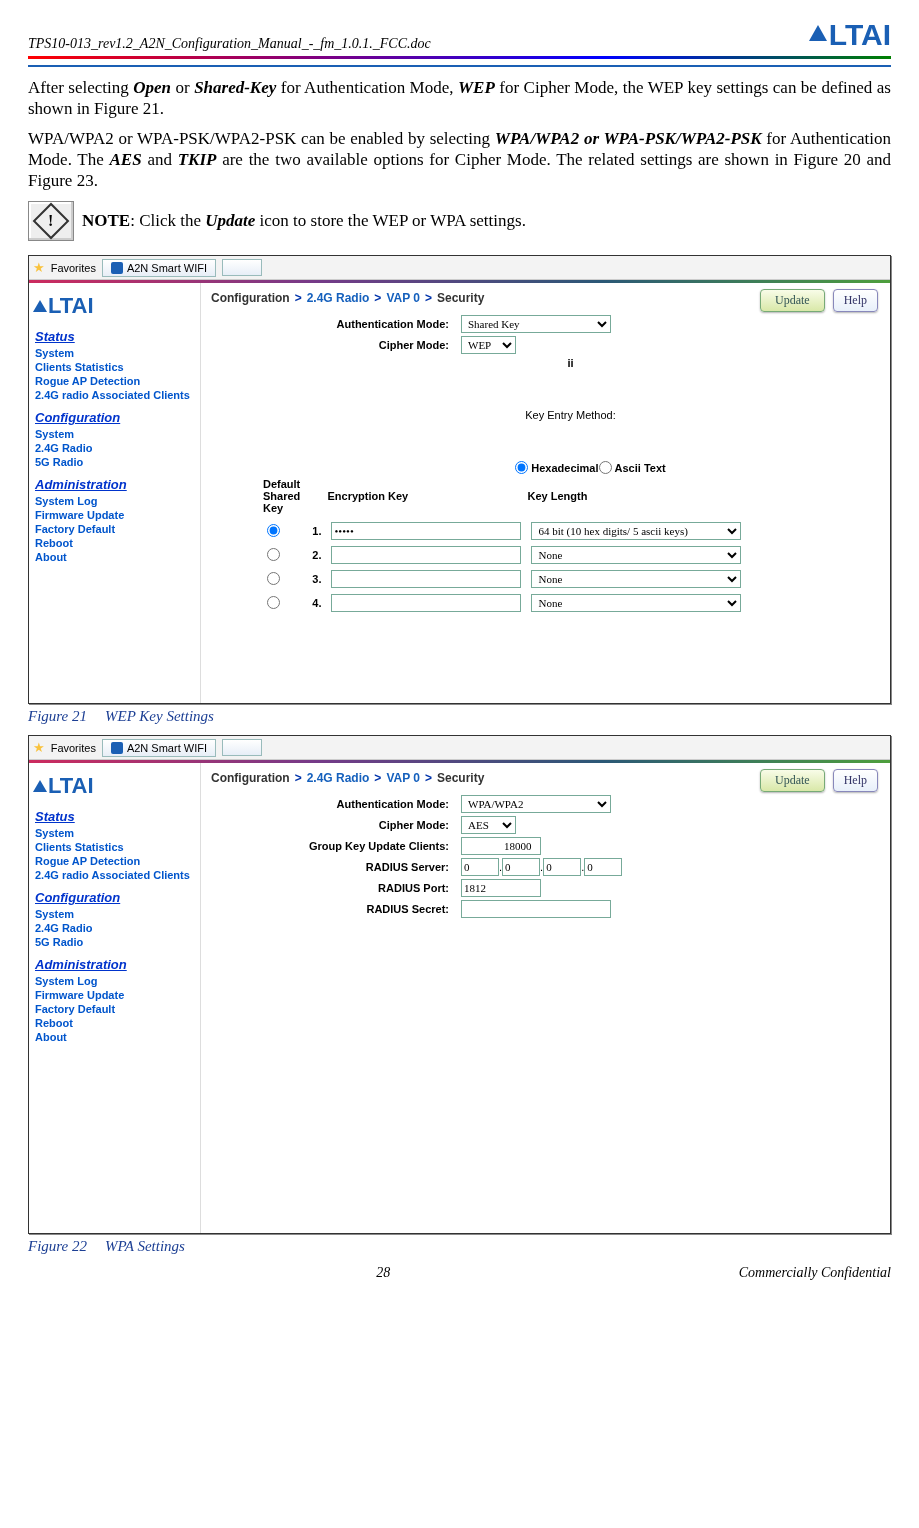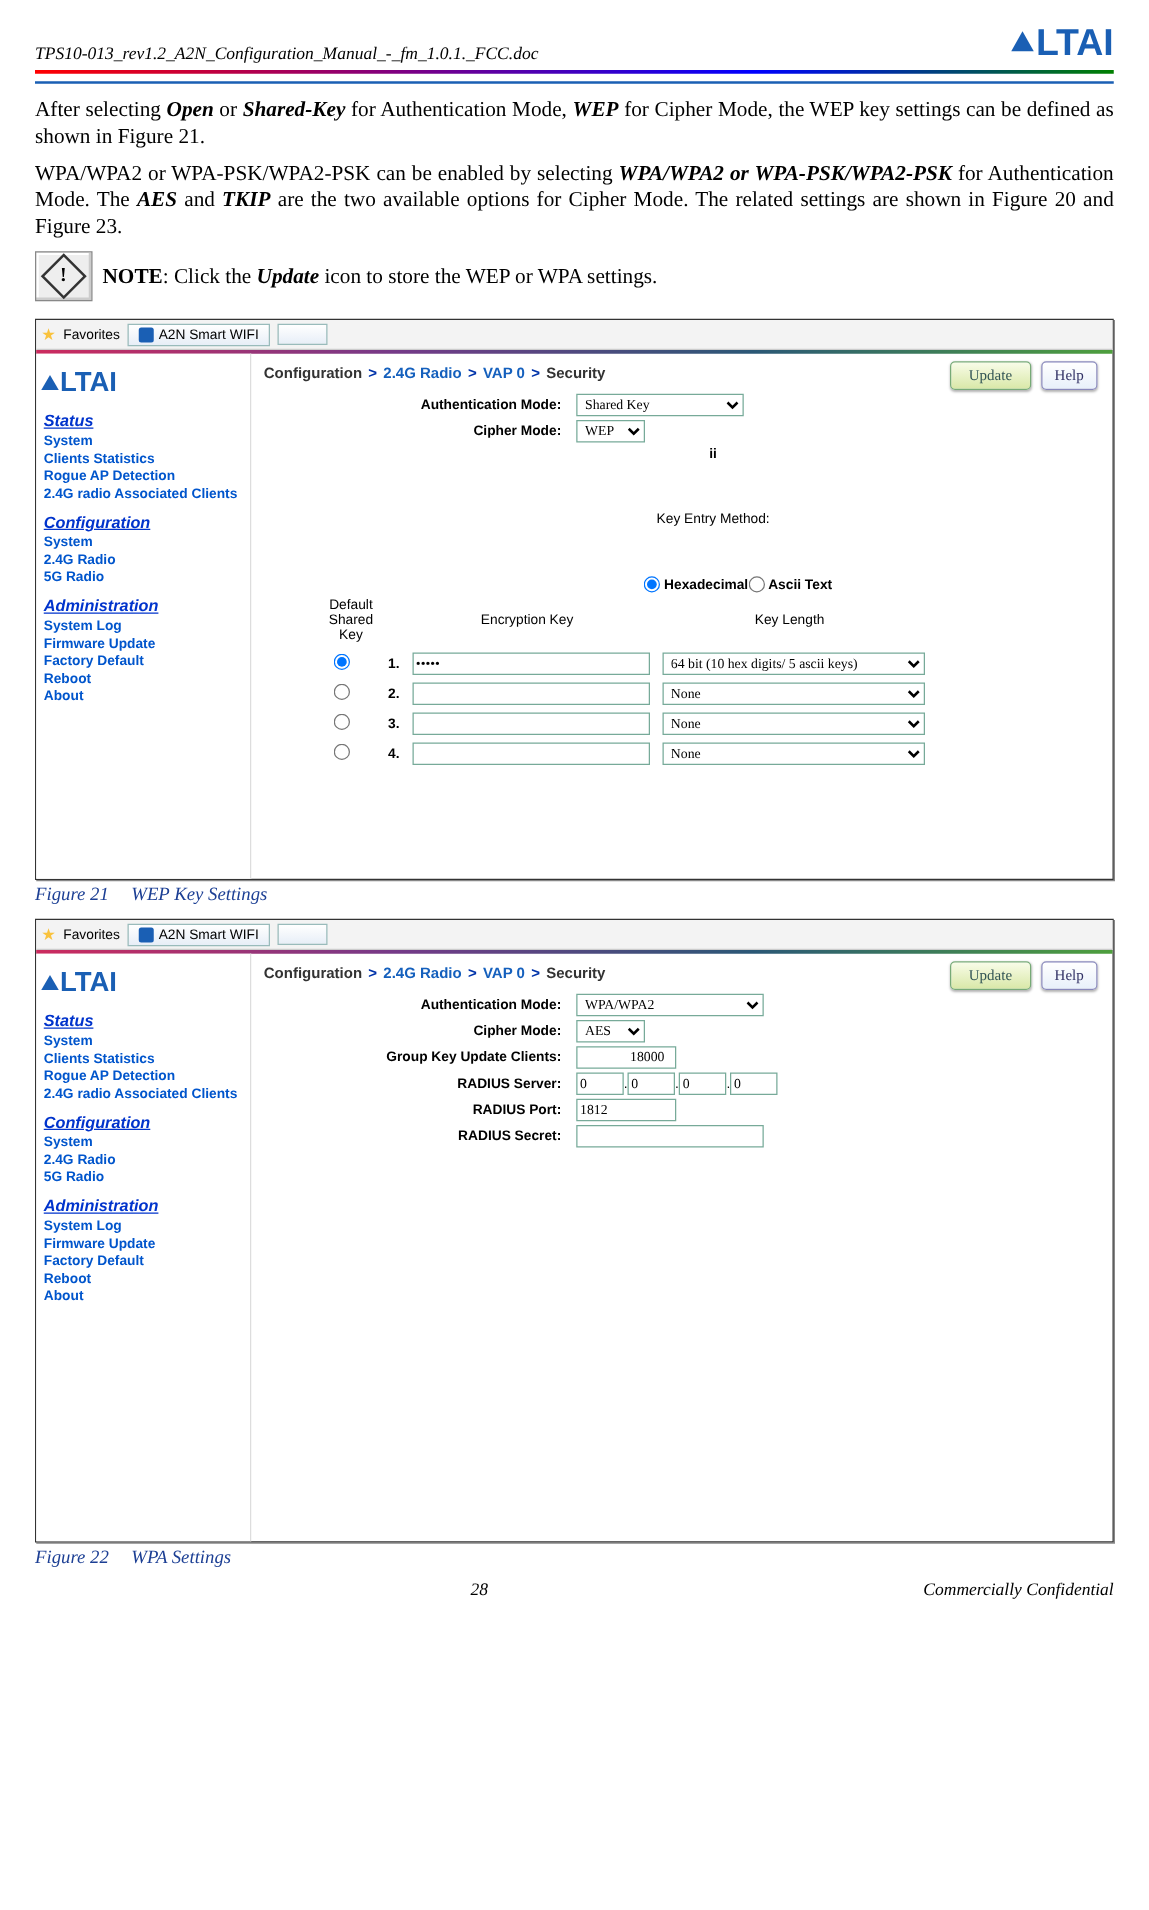--- a/index.html
+++ b/index.html
@@ -50,21 +50,21 @@
   .btn.help { background:linear-gradient(#fff,#e8f0fa); border:1px solid #88b; color:#336; padding:3px 10px; }
   .rightbtns { position:absolute; right:12px; top:6px; display:flex; gap:8px; }
   .formrow { display:flex; align-items:center; margin:3px 0; }
   .formrow label { width:250px; text-align:right; padding-right:12px; font-weight:bold; font-size:11px; }
   select, input[type=text], input[type=password] {
     font-family: Tahoma; font-size:11px; border:1px solid #7a9; height:18px; padding:0 2px;
   }
   select { background:#fff; }
   .warn { color:#d00; font-size:11px; margin:4px 0 6px 50px; max-width:520px; }
   .keytable { margin-left:50px; }
-  .keytable th { text-align:center; font-size:11px; font-weight:normal; padding:2px 6px 4px 0; }
+  .keytable th { text-align:left; font-size:11px; font-weight:bold; padding:2px 6px 4px 0; }
   .keytable td { padding:2px 4px; vertical-align:middle; font-size:11px; }
   .keytable .numcol { font-weight:bold; }
   input[type=radio] { margin:0; }
   .radgrp { display:flex; align-items:center; margin-left:40px; }
   .radgrp label { font-weight:bold; font-size:11px; display:flex; align-items:center; gap:3px; }
   .iprow input { width:38px; }
   .footer { display:flex; justify-content:space-between; font-style:italic; font-size:14px; margin-top:10px; }
 </style>
 </head>
 <body>
@@ -139,21 +139,21 @@
         <span class="cfg">Configuration</span>
           <span>&gt;</span>
         <span class="lnk">2.4G Radio</span>
           <span>&gt;</span>
         <span class="lnk">VAP 0</span>
           <span>&gt;</span>
           <span class="sec">Security</span>
       </div>
       <div class="formrow">
         <label>Authentication Mode:</label>
-        <select style="width:134px"><option>Shared Key</option></select>
+        <select style="width:150px"><option>Shared Key</option></select>
       </div>
       <div class="formrow">
         <label>Cipher Mode:</label>
         <select style="width:55px"><option>WEP</option></select>
       </div>
       <div style="display:flex;align-items:center;margin-left:50px;gap:40px;flex-direction:column;">
         <span style="font-weight:bold">ii</span>
         <span style="font-weight:normal">Key Entry Method:</span>
         <span class="radgrp">
           <label>

